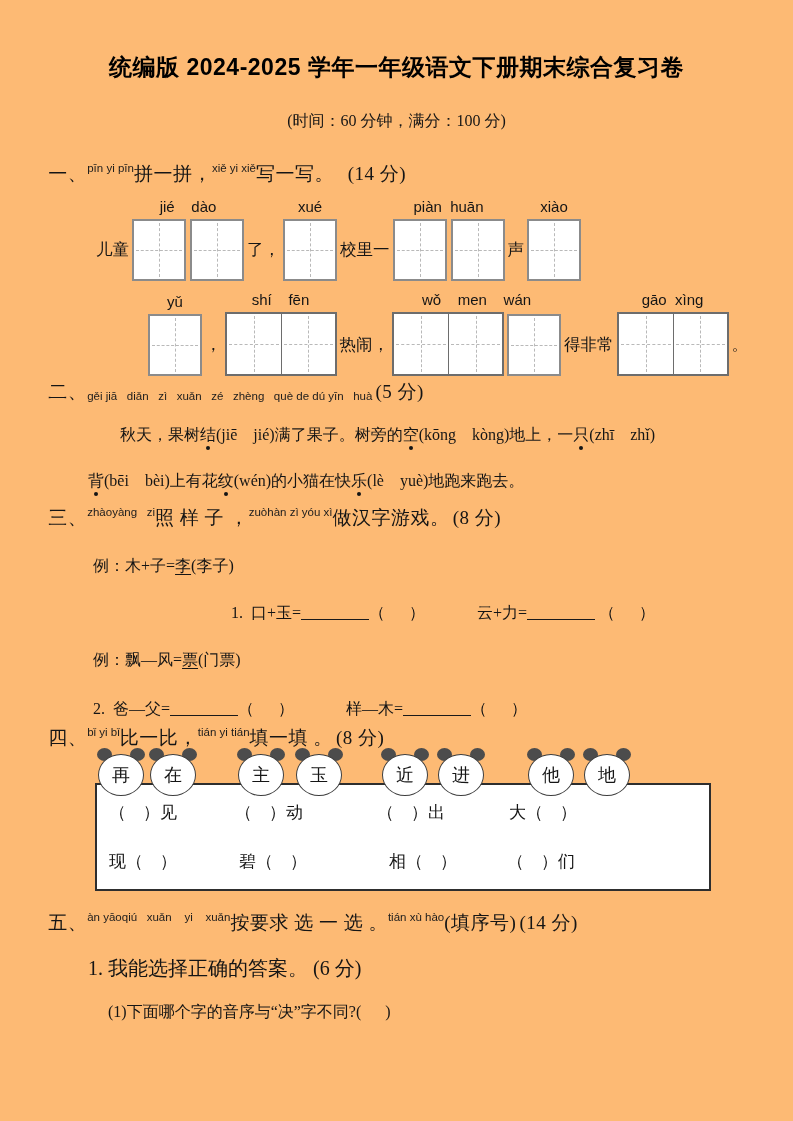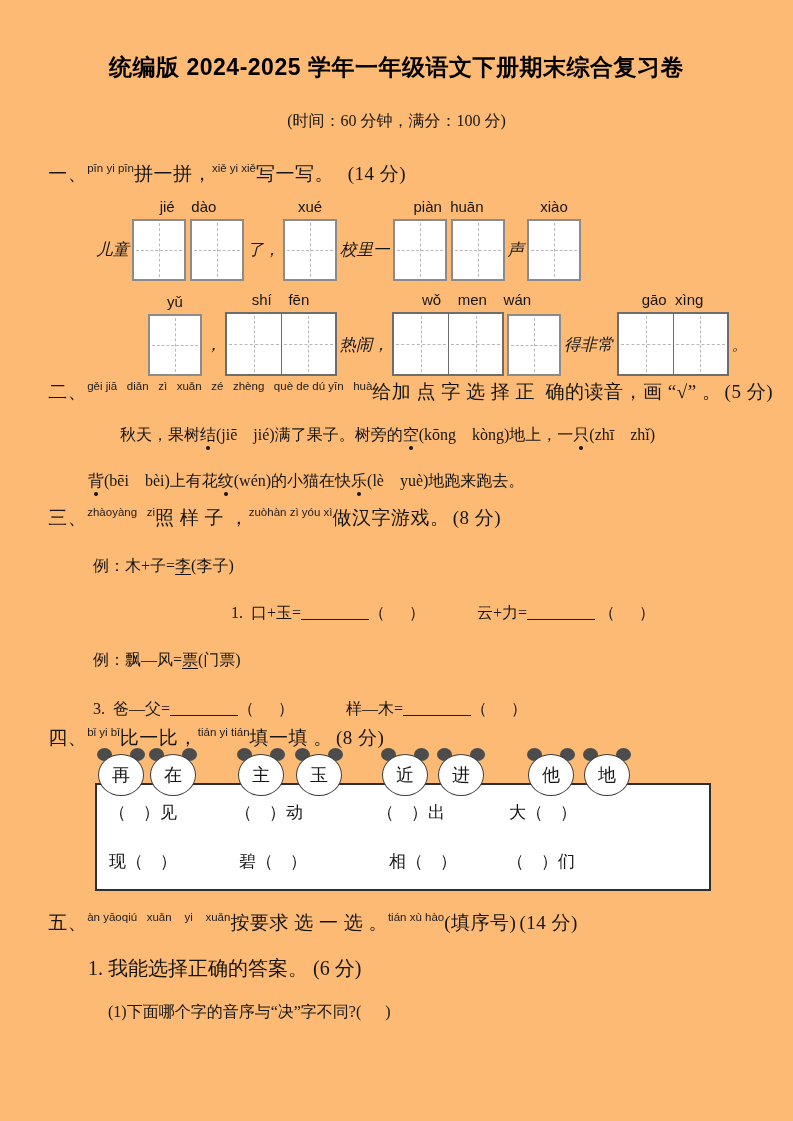--- a/index.html
+++ b/index.html
@@ -20,21 +20,21 @@
   .hd { display:flex; align-items:flex-end; margin-left:45px; font-size:19px; }
   .seg { display:inline-flex; flex-direction:row; align-items:flex-start; }
   .py  { font-family:"Liberation Sans", sans-serif; font-size:11.5px; line-height:1.15;
          color:#1c1c1c; white-space:pre; }
   .tx  { line-height:1.25; white-space:pre; letter-spacing:0.5px; }
 
   
   .wrow { display:flex; align-items:flex-end; }
   .wrow1 { margin-left:93px; margin-top:12px; }
   .wrow2 { margin-left:128px; margin-top:10px;padding-left:20px; }
-  .wlabel { font-size:16.5px; white-space:pre; position:relative; top:-20px; padding:0 3px;font-style:italic; }
+  .wlabel { font-size:16.5px; white-space:pre; position:relative; top:-20px; padding:0 3px; }
   .wgroup { display:flex; flex-direction:column; align-items:center; }
   .wpy { font-family:"Liberation Sans", sans-serif; font-size:15px; white-space:pre;
          margin-bottom:4px; }
   .boxes { display:flex; gap:4px; }
   .sq { width:54px; height:62px; border:2px solid #8b8b8b; background:#fff;
         position:relative; box-sizing:border-box; }
   .sq::before { content:""; position:absolute; left:2px; right:2px; top:50%;
         border-top:1.5px dashed #b9b9b9; }
   .sq::after  { content:""; position:absolute; top:2px; bottom:2px; left:50%;
         border-left:1.5px dashed #b9b9b9; }
@@ -194,21 +194,20 @@
     <span class="wlabel">。</span>
   </div>
 
   <div class="hd mt-s2">
     <span class="seg">
         <span class="py">&nbsp;</span>
         <span class="tx">二、</span>
       </span>
     <span class="seg">
         <span class="py">gěi jiā   diǎn   zì   xuǎn   zé   zhèng   què de dú yīn   huà</span>
-        <span class="tx">给加 点 字 选 择 正  确的读音，画 “√” 。</span>
       </span>
     <span class="seg">
         <span class="py">&nbsp;</span>
         <span class="tx">(5 分)</span>
       </span>
   </div>
   <div class="para pline1"><span>秋天，果树</span><span class="dot">结</span><span>(jiē　jié)满了果子。树旁的</span><span class="dot">空</span><span>(kōng　kòng)地上，一</span><span class="dot">只</span><span>(zhī　zhǐ)</span></div>
   <div class="para pline2"><span class="dot">背</span><span>(bēi　bèi)上有花</span><span class="dot">纹</span><span>(wén)的小猫在快</span><span class="dot">乐</span><span>(lè　yuè)地跑来跑去。</span></div>
 
   <div class="hd mt-s3">
@@ -225,21 +224,21 @@
         <span class="tx">做汉字游戏。</span>
       </span>
     <span class="seg">
         <span class="py">&nbsp;</span>
         <span class="tx">(8 分)</span>
       </span>
   </div>
   <div class="item ex1"><span>例：木+子=</span><span class="ul">李</span><span>(李子)</span></div>
   <div class="item q1"><span>1.  口+玉=</span><span class="blank"></span><span>（      ）</span><span class="hgap"></span><span>云+力=</span><span class="blank"></span><span> （      ）</span></div>
   <div class="item ex2"><span>例：飘—风=</span><span class="ul">票</span><span>(门票)</span></div>
-  <div class="item q2"><span>3.  爸—父=</span><span class="blank"></span><span>（      ）</span><span class="hgap"></span><span>样—木=</span><span class="blank"></span><span>（      ）</span></div>
+  <div class="item q2"><span>2.  爸—父=</span><span class="blank"></span><span>（      ）</span><span class="hgap"></span><span>样—木=</span><span class="blank"></span><span>（      ）</span></div>
 
   <div class="hd mt-s4">
     <span class="seg">
         <span class="py">&nbsp;</span>
         <span class="tx">四、</span>
       </span>
     <span class="seg">
         <span class="py">bǐ yi bǐ</span>
         <span class="tx">比一比，</span>
       </span>

